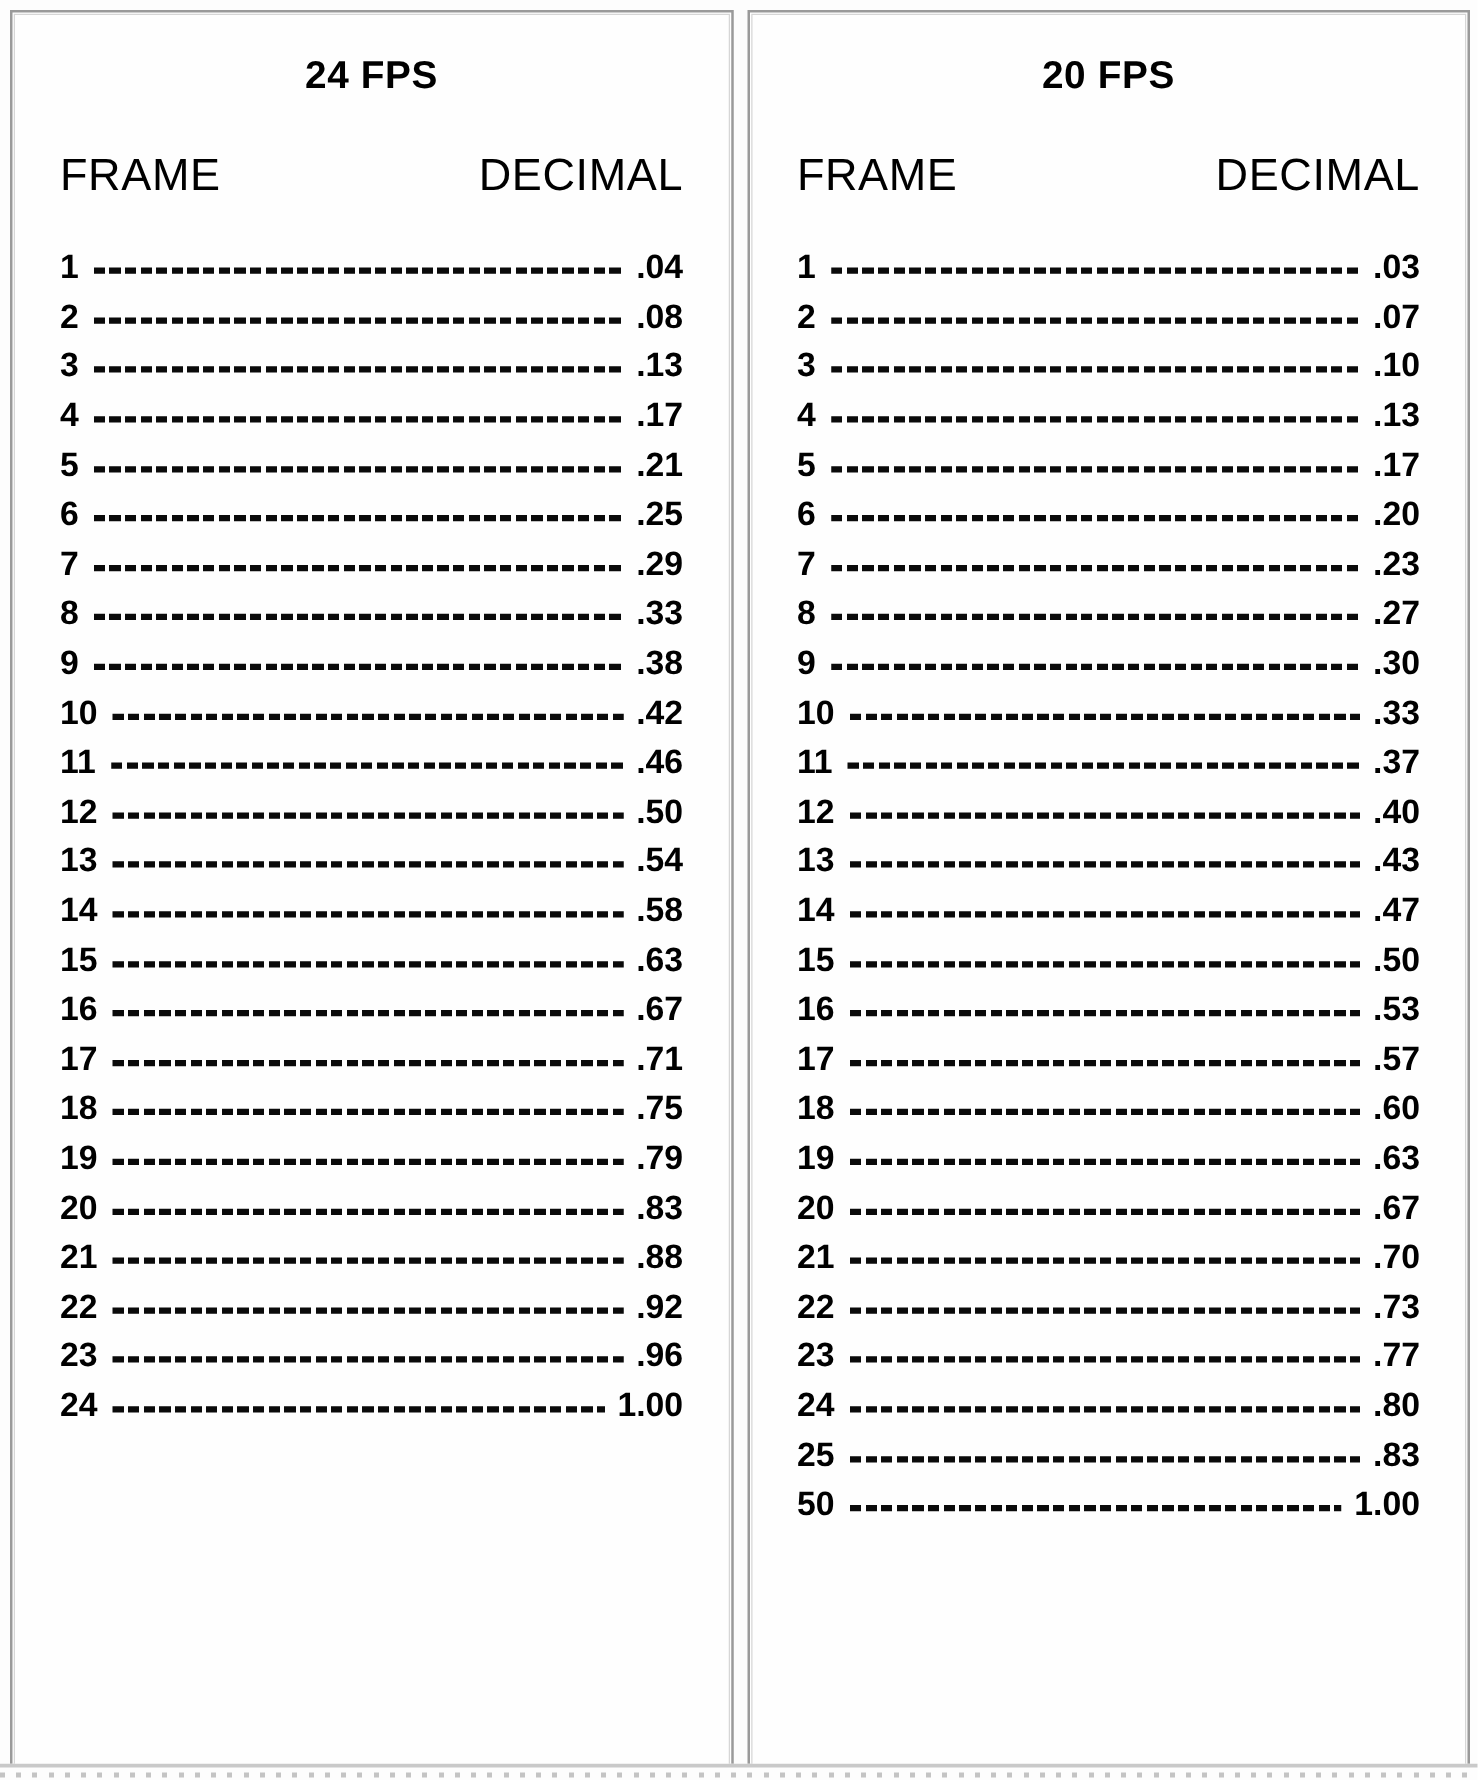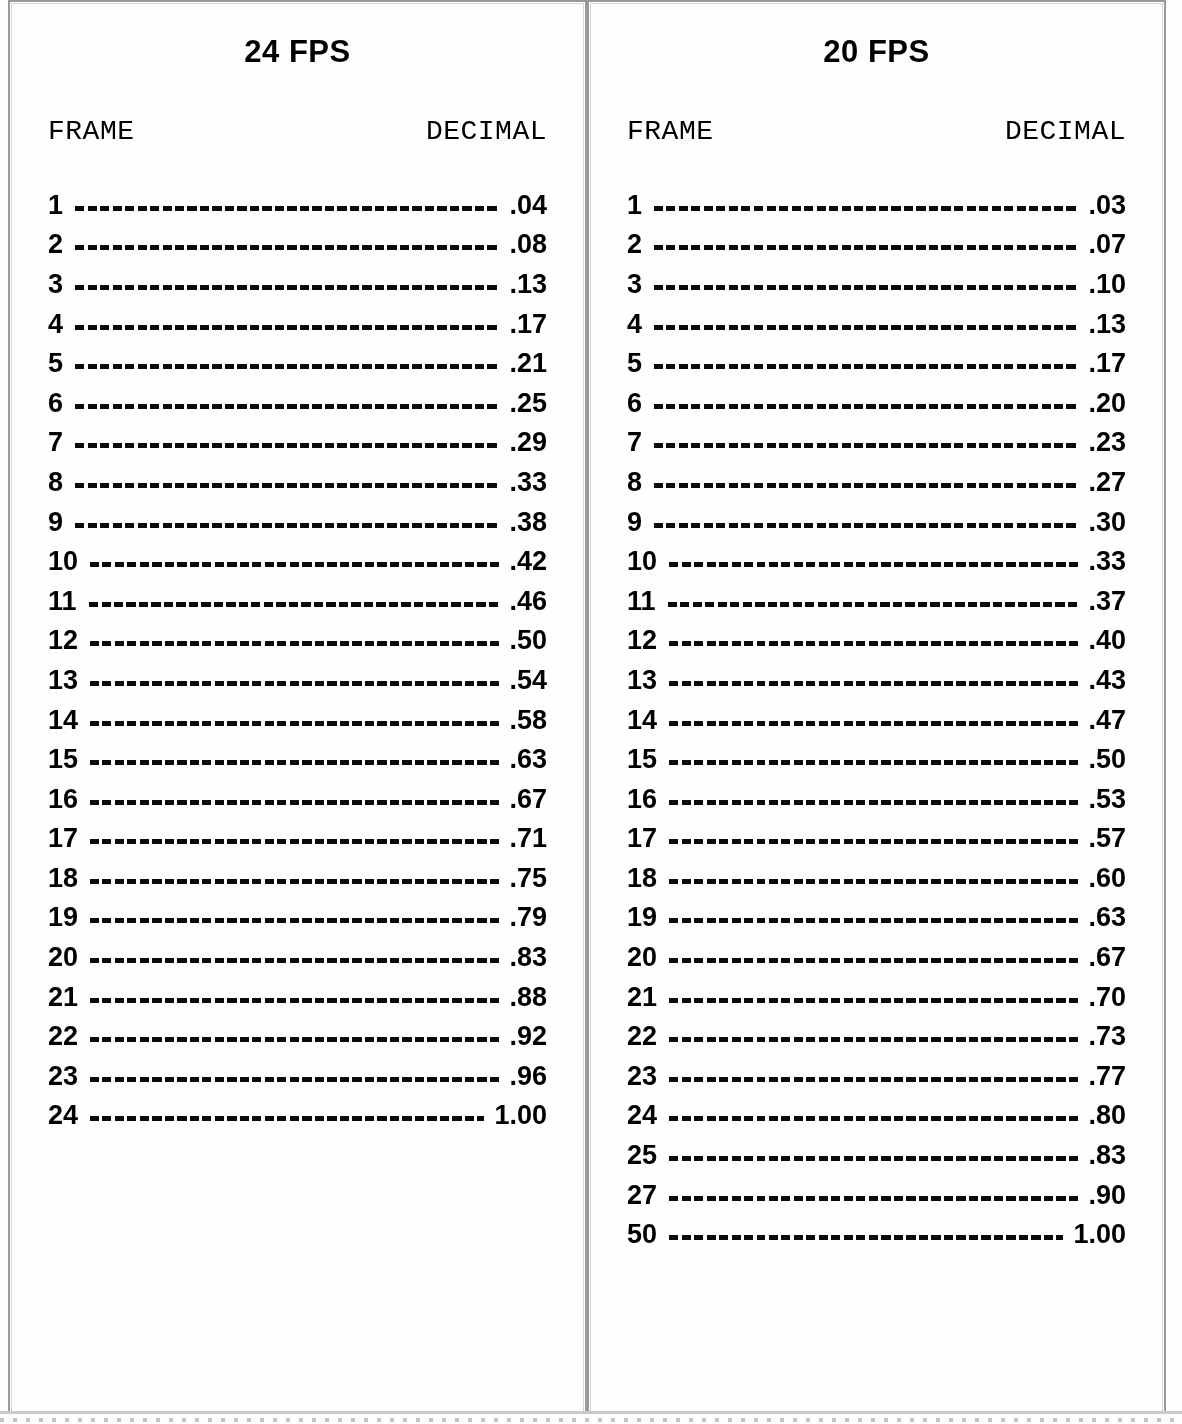--- a/index.html
+++ b/index.html
@@ -20,21 +20,21 @@
     background: #fdfdfd;
   }
   .panels-clip {
     position: absolute;
     top: 0; left: 0;
     width: 1182px;
     height: 1411px;      
     overflow: hidden;
     display: flex;
     padding: 8px 6px 0 8px;
-    align-items: center;
+    gap: 11px;
   }
   .panel {
     width: 579px;
     height: 1420px;       
     background: #fefefe;
     border: 2px solid #9a9a9a;
     box-shadow: inset 0 0 0 1px #ffffff, inset 0 0 0 2px #d6d6d6;
     padding: 0 38px;
   }
   .panel-title {
@@ -42,25 +42,24 @@
     font-size: 31px;
     font-weight: 700;
     letter-spacing: 0.5px;
     margin-top: 32px;
     line-height: 36px;
   }
   .col-headers {
     display: flex;
     justify-content: space-between;
     margin-top: 46px;
-    font-size: 28px;
+    font-size: 36px;
     font-weight: 400;
     letter-spacing: 0.5px;
     line-height: 32px;
-    font-family: Liberation Mono, monospace;
   }
   .rows {
     margin-top: 38px;
   }
   .row {
     display: flex;
     align-items: center;
     height: 39.6px;
     font-size: 27px;
     font-weight: 700;
@@ -365,25 +364,20 @@
             <span class="num">24</span>
             <span class="leader"></span>
             <span class="val">.80</span>
           </div>
           <div class="row">
             <span class="num">25</span>
             <span class="leader"></span>
             <span class="val">.83</span>
           </div>
           <div class="row">
-            <span class="num">27</span>
-            <span class="leader"></span>
-            <span class="val">.90</span>
-          </div>
-          <div class="row">
             <span class="num">50</span>
             <span class="leader"></span>
             <span class="val">1.00</span>
           </div>
         </div>
     </section>
 
   </div>
 
   <div class="bottom-divider"></div>

